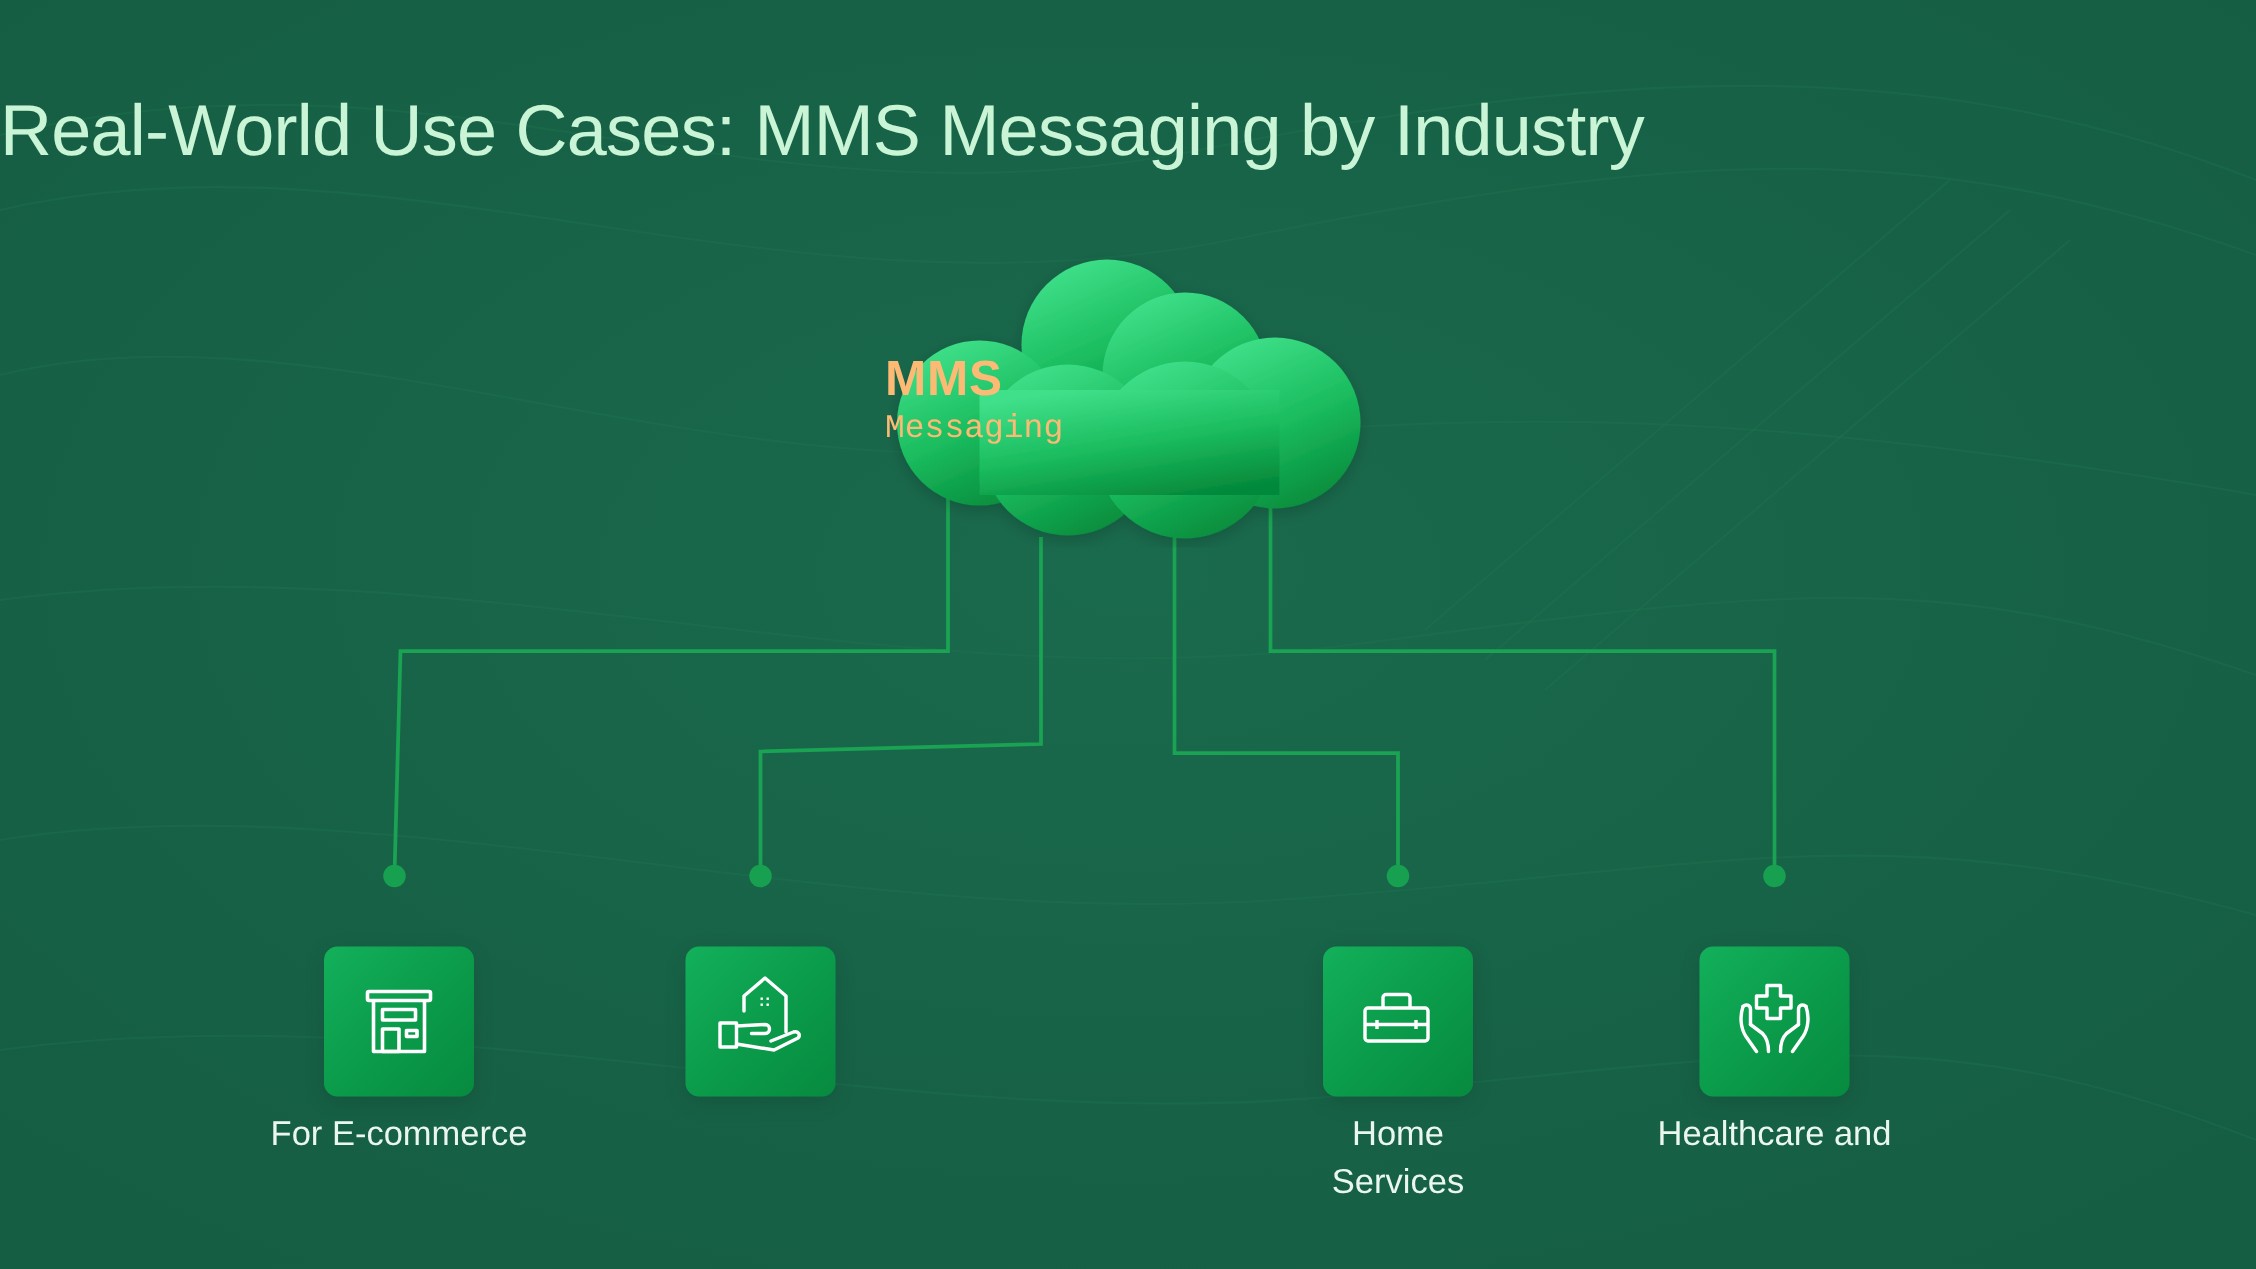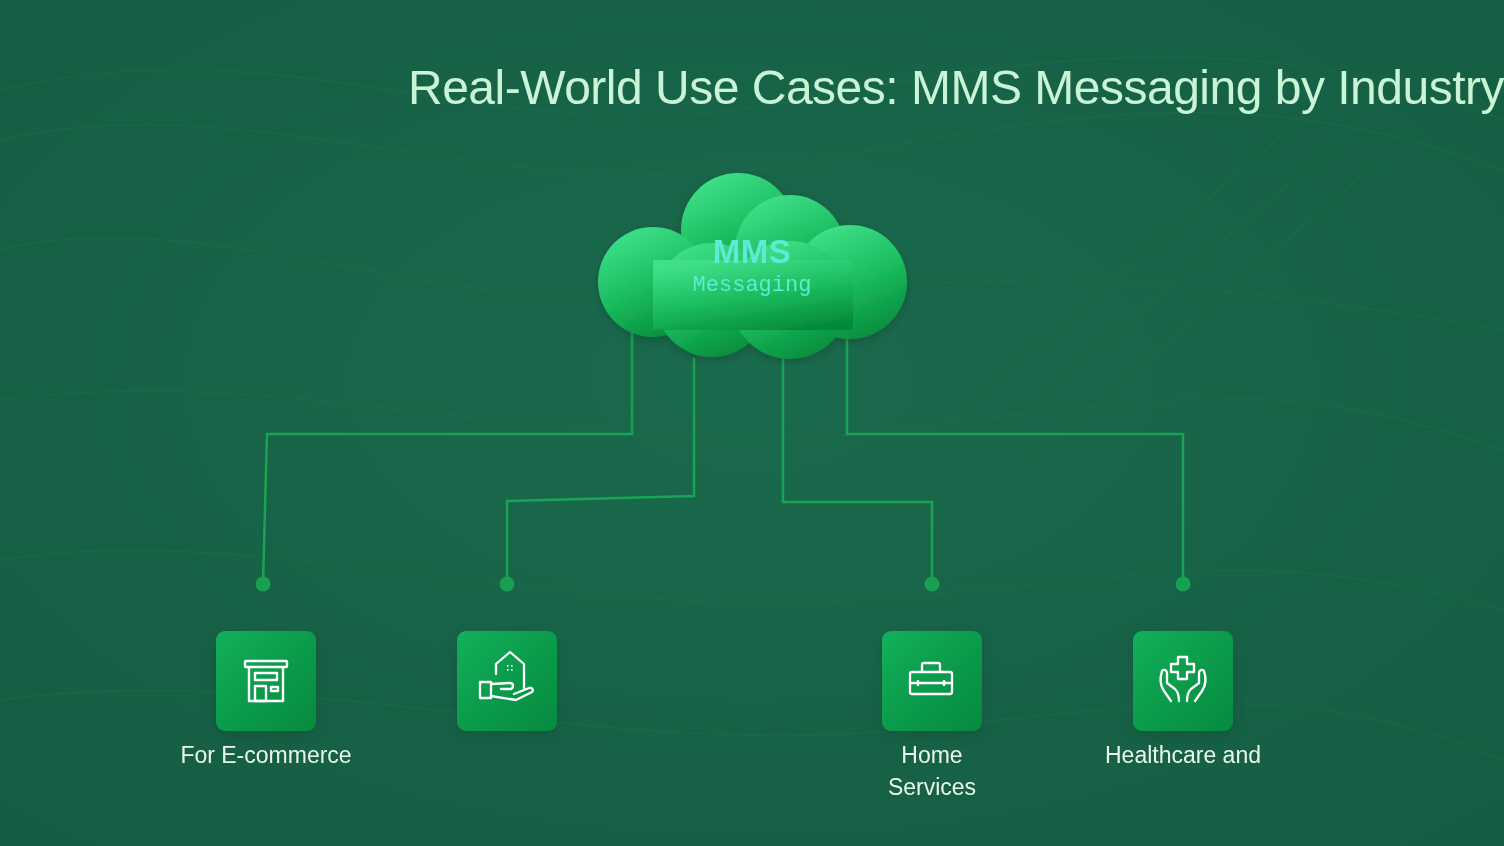--- a/index.html
+++ b/index.html
@@ -5,26 +5,26 @@
   * { margin: 0; padding: 0; box-sizing: border-box; }
   html, body { width: 1504px; height: 846px; overflow: hidden; }
   body {
     position: relative;
     background: #17634a;
     font-family: "Liberation Sans", "DejaVu Sans", sans-serif;
   }
   .bg-texture { position: absolute; left: 0; top: 0; width: 1504px; height: 846px; }
   .title {
     position: absolute; left: 0; top: 60px; width: 1504px;
-    text-align: right; font-size: 48px; color: #c9f5d6;
+    text-align: left; font-size: 48px; color: #c9f5d6;
     letter-spacing: -0.5px; font-weight: 400;
   }
   .connectors { position: absolute; left: 0; top: 0; width: 1504px; height: 846px; }
   .cloud { position: absolute; left: 590px; top: 165px; width: 330px; height: 200px; }
-  .cloud-text { position: absolute; left: 590px; top: 232px; width: 324px; text-align: center; color: #5eead4; }
+  .cloud-text { position: absolute; left: 590px; top: 232px; width: 324px; text-align: left; color: #fdba74; }
   .cloud-title { font-size: 33px; font-weight: 700; line-height: 40px; letter-spacing: 0.5px; }
   .cloud-sub { font-size: 22px; line-height: 28px; font-family: Liberation Mono, monospace; }
   .node { position: absolute; width: 200px; text-align: center; margin-top: 28px; }
   .icon-tile {
     width: 100px; height: 100px; margin: 0 auto; border-radius: 9px;
     background: linear-gradient(135deg, #13b05a 0%, #0a9a4a 55%, #078a3f 100%);
     display: flex; align-items: center; justify-content: center;
     box-shadow: 0 4px 14px rgba(0,0,0,0.12);
   }
   .node-label {

